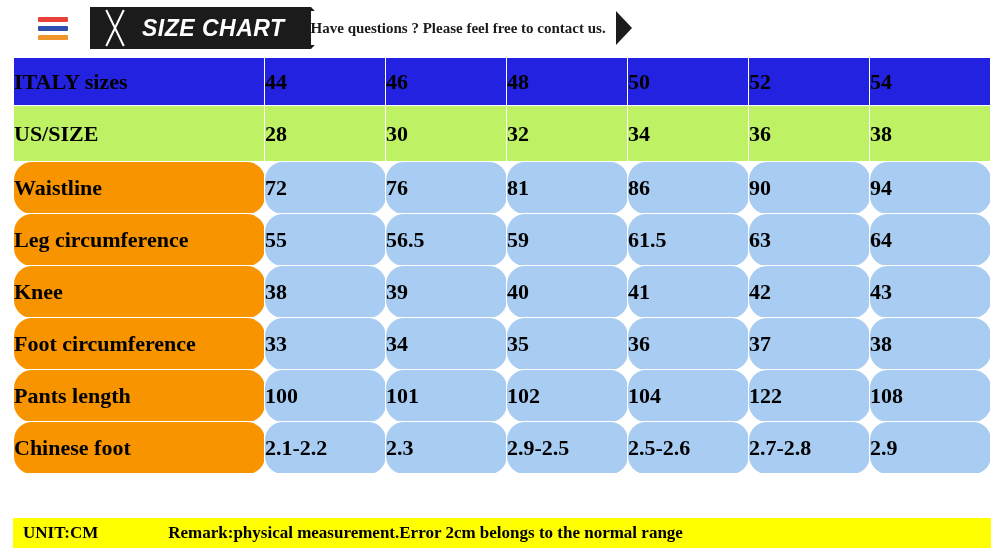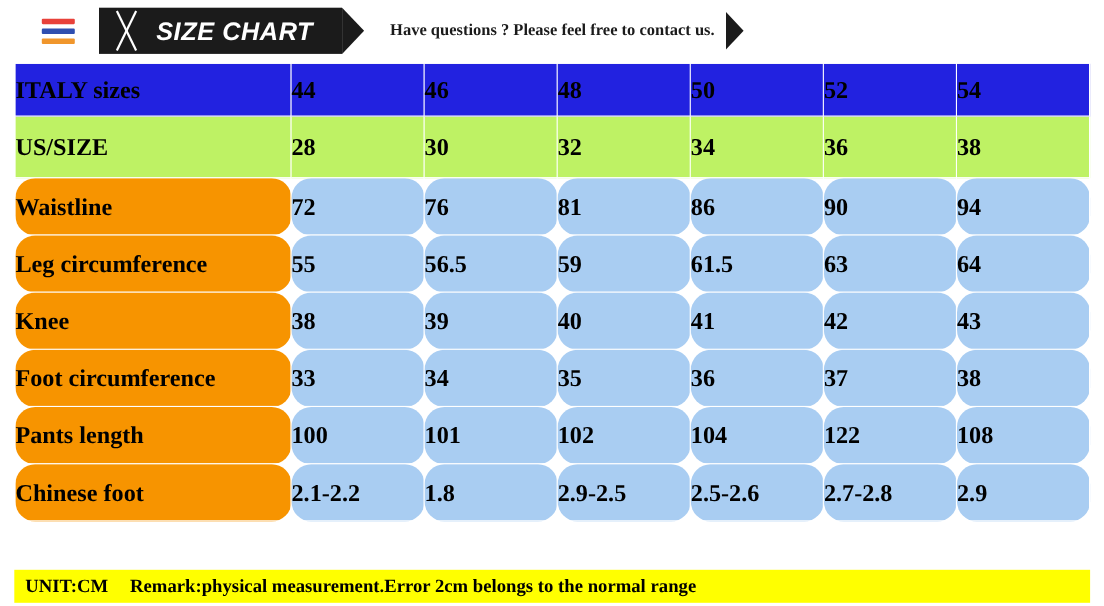--- a/index.html
+++ b/index.html
@@ -90,21 +90,20 @@
     font-family: "Liberation Sans", sans-serif;
     font-weight: bold;
     font-style: italic;
     font-size: 23px;
     letter-spacing: 0.5px;
     white-space: nowrap;
   }
 
   .question-banner {
     position: relative;
-    margin-left: 44px;
     background: #ffffff;
     height: 34px;
     display: flex;
     align-items: center;
     padding-right: 10px;
   }
   .question-banner .qtext {
     color: #1b1b1b;
     font-family: "Liberation Serif", serif;
     font-weight: bold;
@@ -167,24 +166,23 @@
     bottom: 3px;
     width: 978px;
     height: 30px;
     background: #ffff00;
     display: flex;
     align-items: center;
     font-family: "Liberation Serif", serif;
     font-weight: bold;
     font-size: 17px;
     color: #000000;
-    gap: 20px;
   }
   .footer .unit { margin-left: 10px; }
-  .footer .remark { }
+  .footer .remark { margin-left: 70px; }
 </style>
 </head>
 <body>
 
 <div class="page">
 
   <div class="header">
 
     <div class="hamburger">
       <i></i>
@@ -265,21 +263,21 @@
           <td>100</td>
           <td>101</td>
           <td>102</td>
           <td>104</td>
           <td>122</td>
           <td>108</td>
         </tr>
         <tr class="row-blue row-orange-label r-h3">
           <td class="label-cell">Chinese foot</td>
           <td>2.1-2.2</td>
-          <td>1.8</td>
+          <td>2.3</td>
           <td>2.9-2.5</td>
           <td>2.5-2.6</td>
           <td>2.7-2.8</td>
           <td>2.9</td>
         </tr>
       </tbody>
     </table>
   </div>
 
   <div class="footer">

